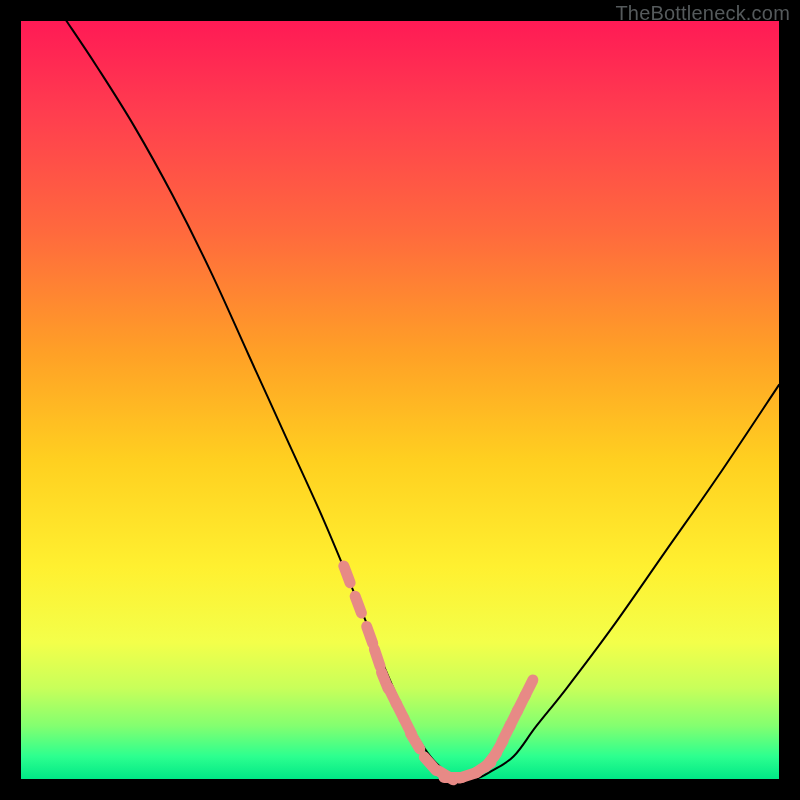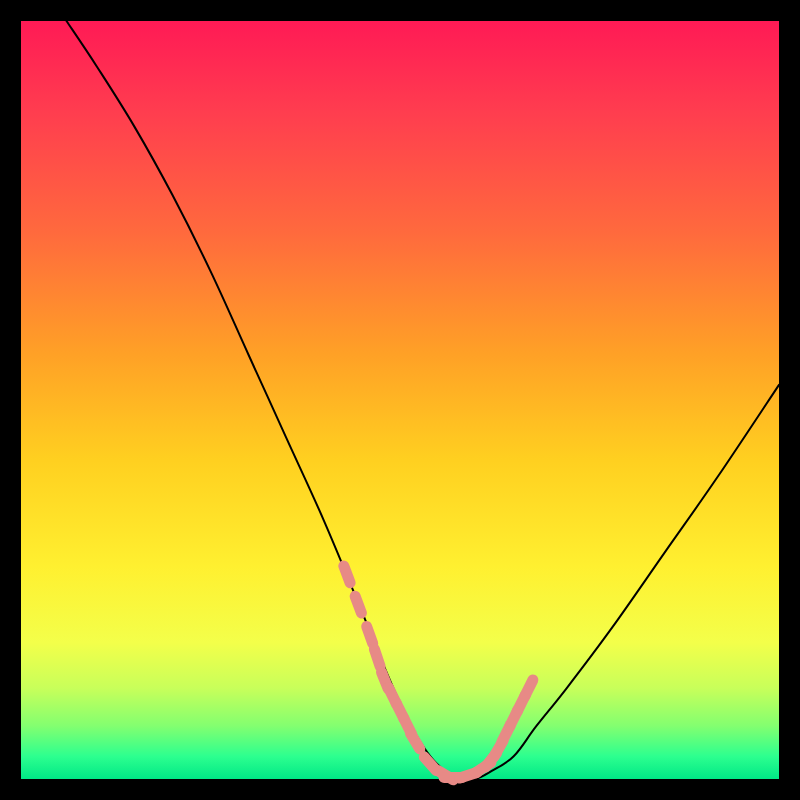--- a/index.html
+++ b/index.html
@@ -91,13 +91,14 @@
           <line x1="464.33774457201014" y1="746.0778192849872" x2="475.5822554279898" y2="732.0221807150127" stroke="#e78a86" stroke-width="11" stroke-linecap="round"></line>
           <line x1="473.0747495547885" y1="735.4941882791201" x2="482.0052504452115" y2="719.8658117208798" stroke="#e78a86" stroke-width="11" stroke-linecap="round"></line>
           <line x1="481.0950776405004" y1="720.5698447189992" x2="489.1449223594996" y2="704.4701552810008" stroke="#e78a86" stroke-width="11" stroke-linecap="round"></line>
           <line x1="488.6750776405004" y1="705.4098447189992" x2="496.7249223594996" y2="689.3101552810008" stroke="#e78a86" stroke-width="11" stroke-linecap="round"></line>
           <line x1="496.2550776405004" y1="690.2498447189993" x2="504.30492235949964" y2="674.1501552810008" stroke="#e78a86" stroke-width="11" stroke-linecap="round"></line>
           <line x1="503.8350776405004" y1="675.0898447189992" x2="511.8849223594996" y2="658.9901552810007" stroke="#e78a86" stroke-width="11" stroke-linecap="round"></line>
         </g>
     </svg>
   </div>
 
+  <div class="watermark">TheBottleneck.com</div>
 </div>
 
 </body></html>

